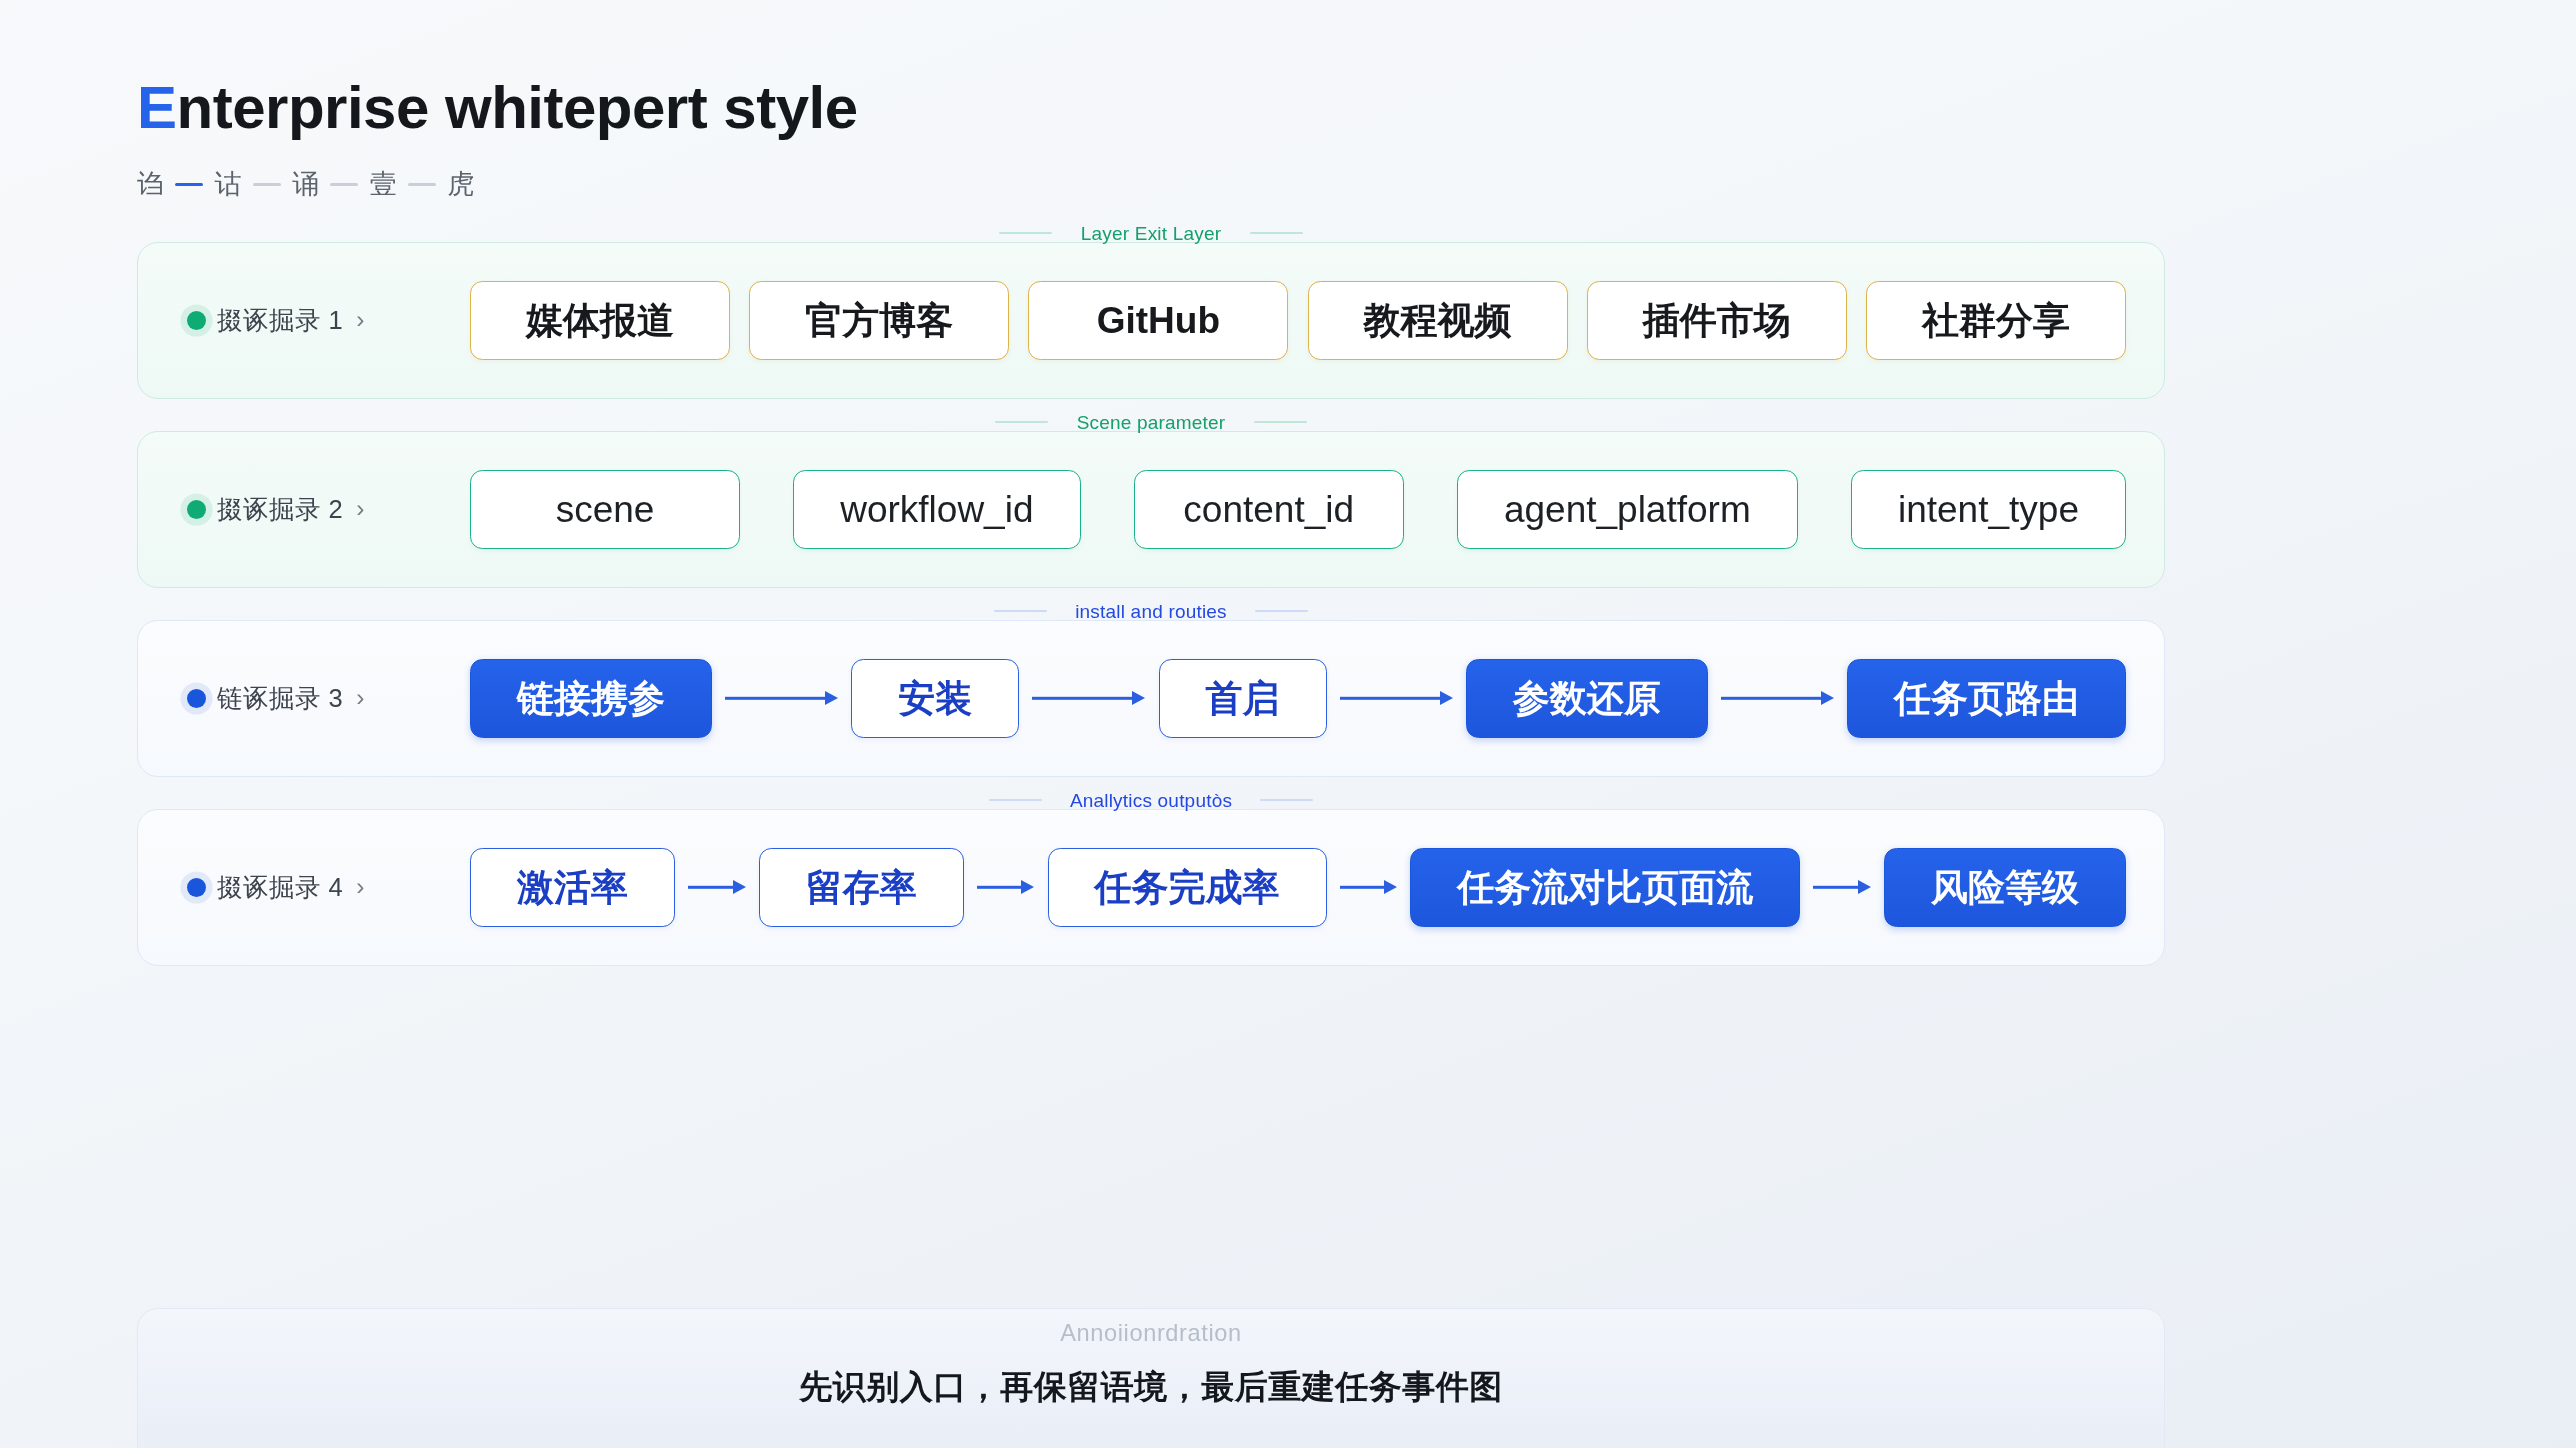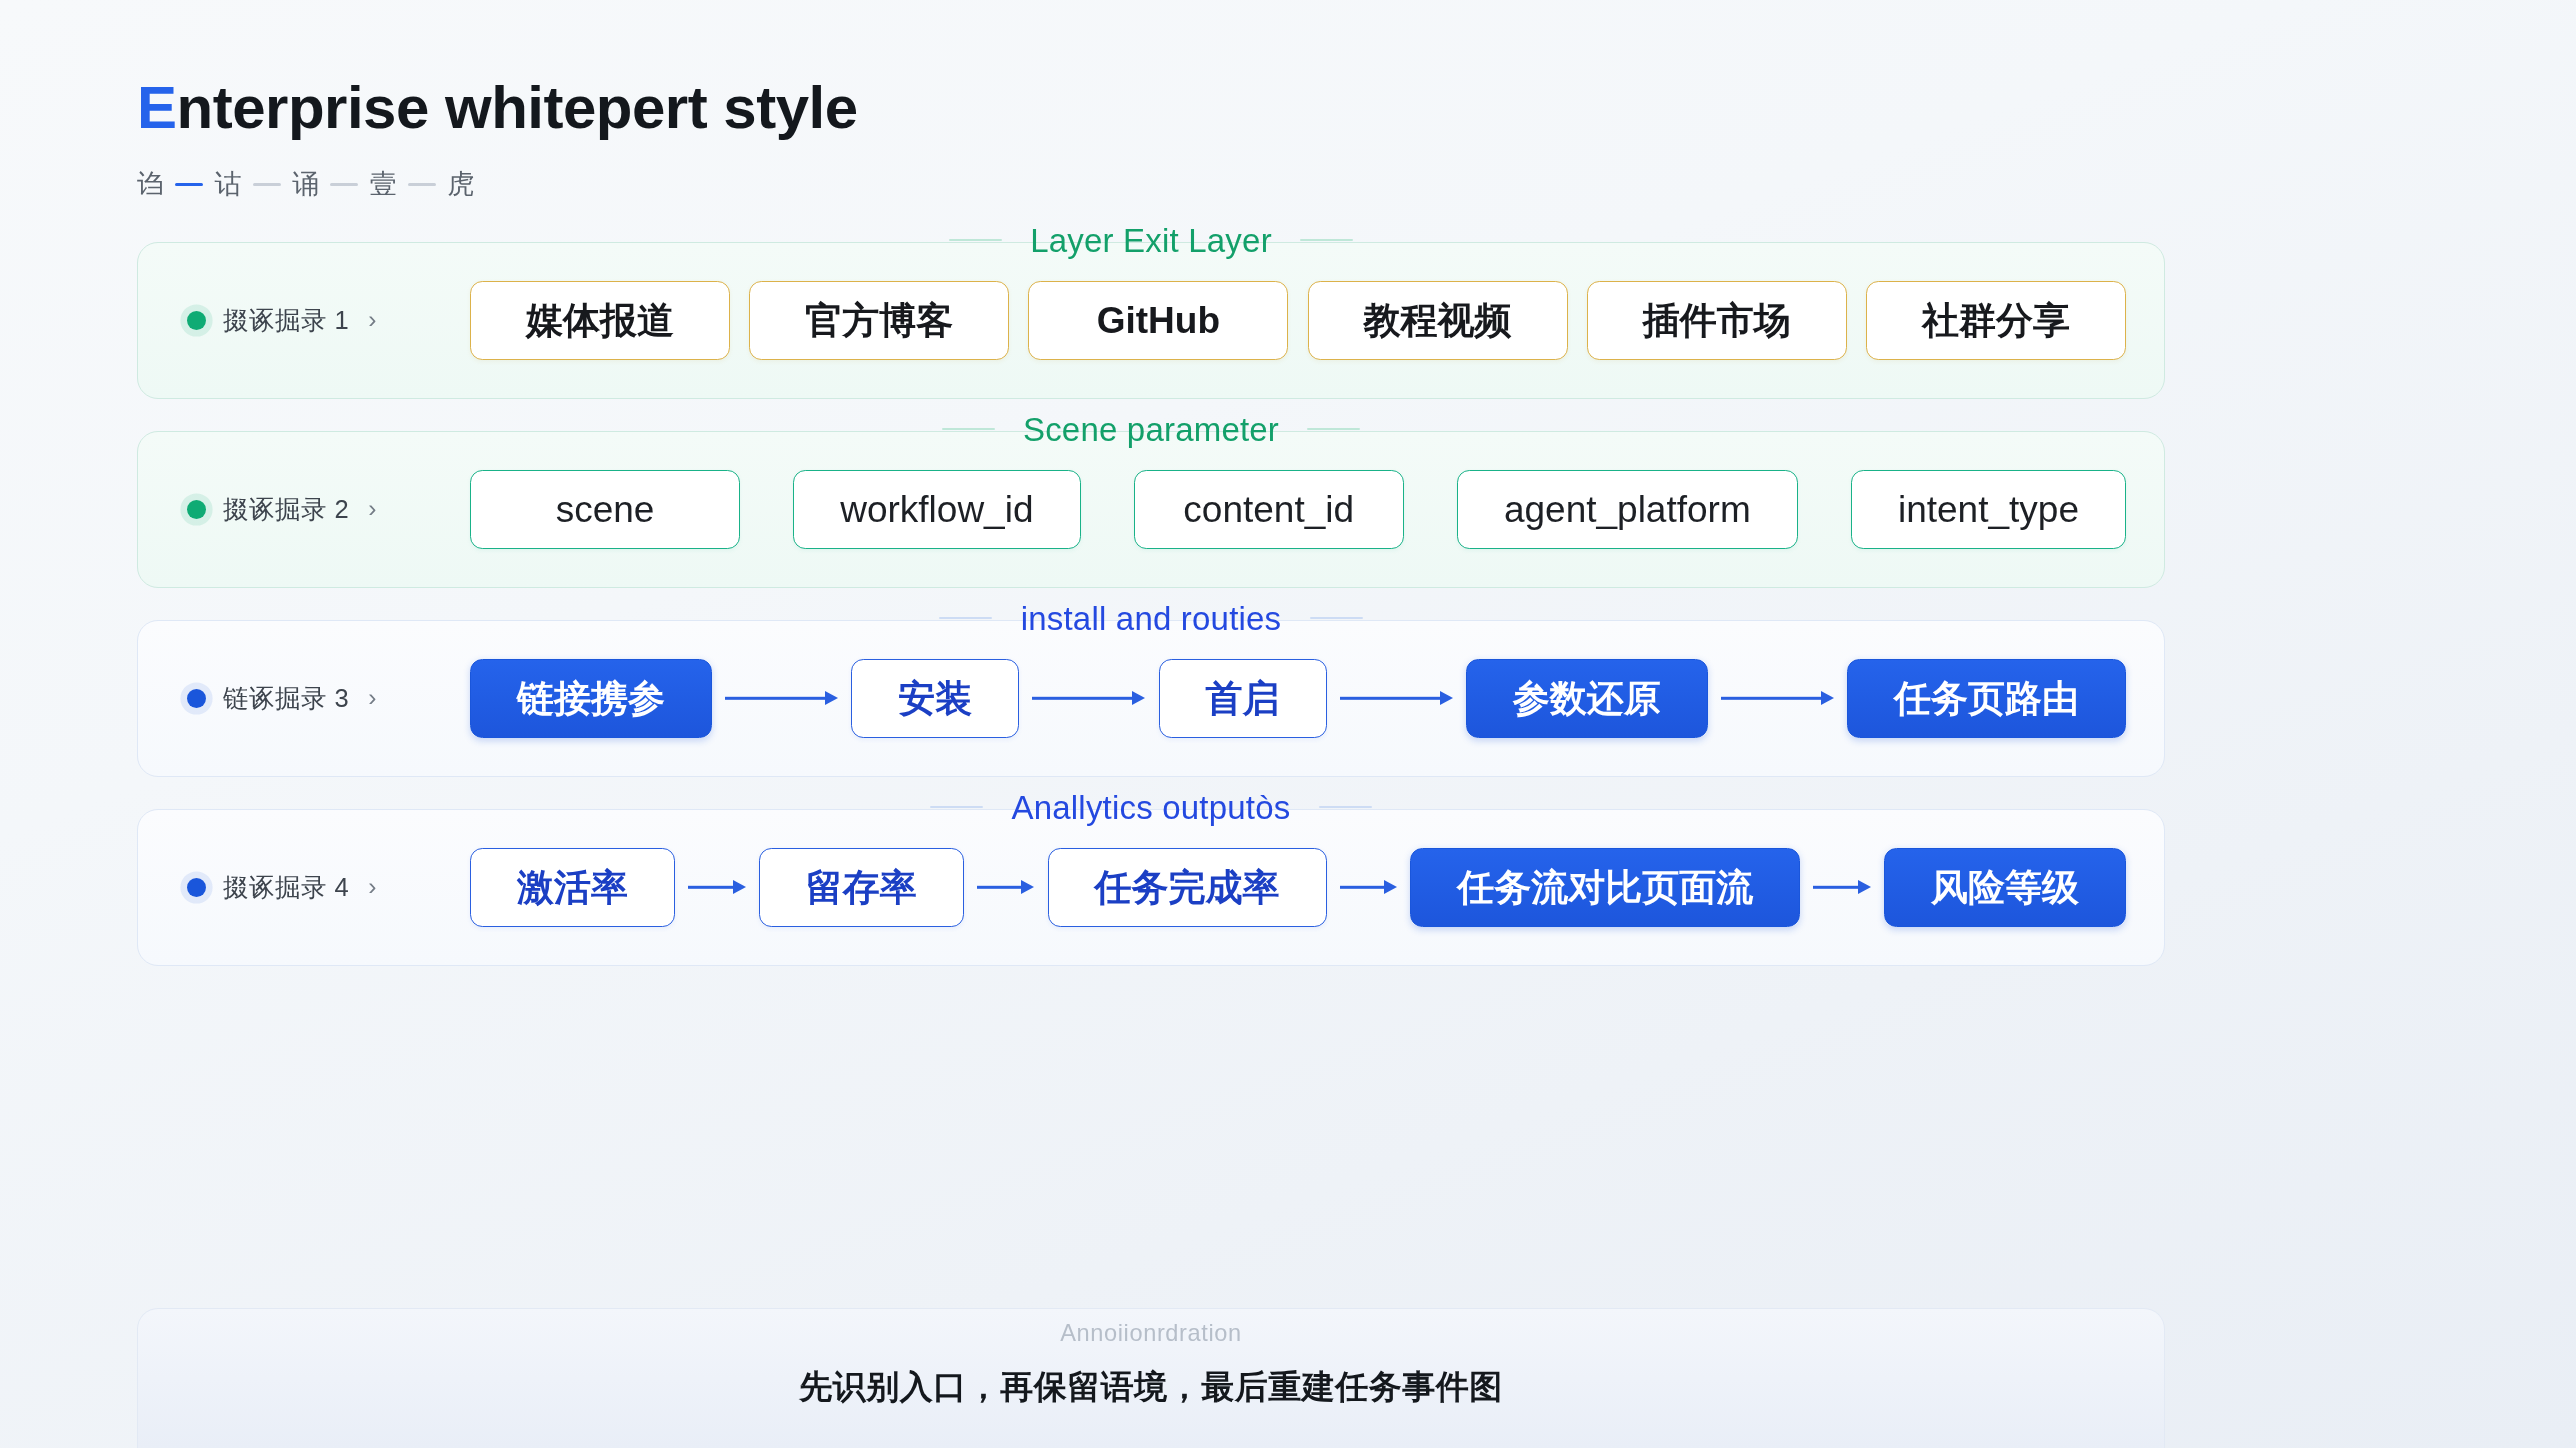--- a/index.html
+++ b/index.html
@@ -98,21 +98,21 @@
     top: -19px;
     left: 0;
     right: 0;
     display: flex;
     align-items: center;
     justify-content: center;
     gap: 22.6px;
     pointer-events: none;
   }
   .section-caption .cap-text {
-    font-size: 33px;
+    font-size: 19px;
     font-weight: 400;
     letter-spacing: 0.2px;
     line-height: 1;
     padding: 0 5.7px;
     white-space: nowrap;
   }
   .tone-green .section-caption .cap-text { color: #13a06a; }
   .tone-blue  .section-caption .cap-text { color: #2449e0; }
 
   .cap-rule {
@@ -120,21 +120,21 @@
     height: 1.9px;
     border-radius: 1.9px;
   }
   .tone-green .cap-rule { background: #bfe7d8; }
   .tone-blue  .cap-rule { background: #cddcf4; }
 
   
   .row-label {
     display: flex;
     align-items: center;
-    gap: 17px;
+    gap: 11px;
     width: 283px;
     flex: 0 0 283px;
     white-space: nowrap;
   }
   .bullet {
     width: 19px;
     height: 19px;
     border-radius: 50%;
     flex: 0 0 19px;
     box-sizing: border-box;

